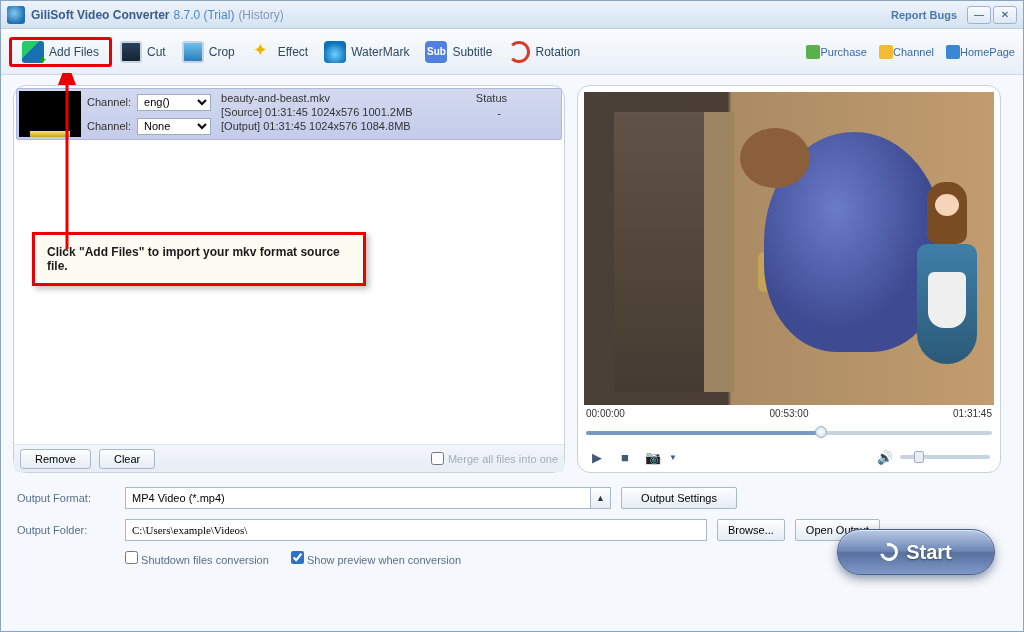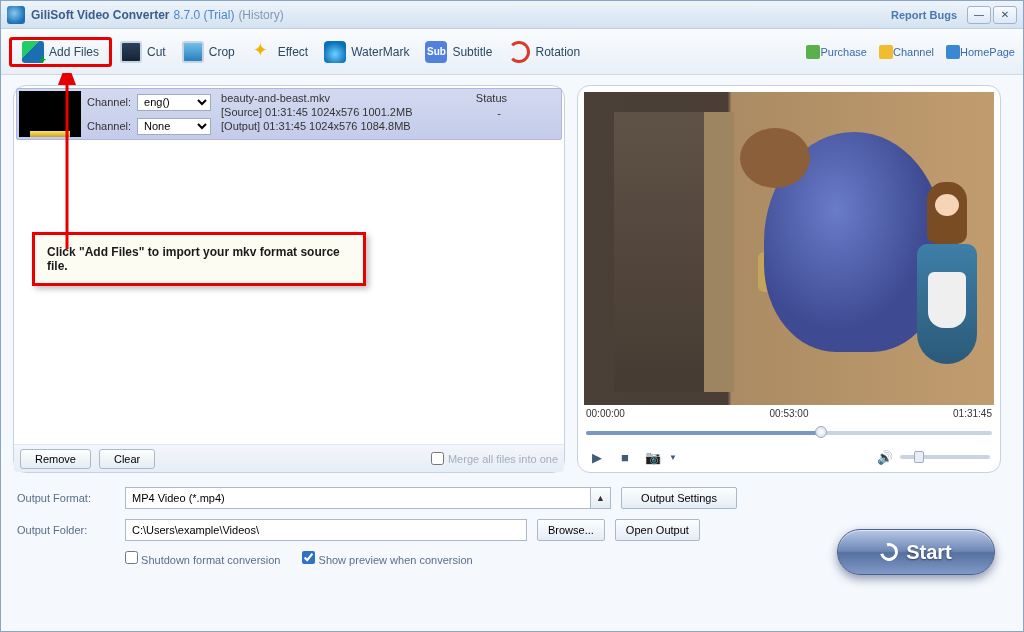--- a/index.html
+++ b/index.html
@@ -73,21 +73,21 @@
 .pcontrols .pbtn { width: 18px; height: 18px; display: inline-flex; align-items: center; justify-content: center; color: #445b77; cursor: pointer; font-size: 13px; }
 .vol { margin-left: auto; display: flex; align-items: center; gap: 6px; }
 .vol .vtrack { width: 90px; height: 4px; background: #c9d4e2; border-radius: 2px; position: relative; }
 .vol .vknob { position: absolute; left: 14px; top: -4px; width: 10px; height: 12px; background: #e9eef5; border: 1px solid #9cacc2; border-radius: 2px; }
 .bottom { padding: 14px 16px 8px 16px; }
 .row { display: flex; align-items: center; gap: 10px; margin-bottom: 10px; }
 .row label { width: 98px; font-size: 11px; color: #5a6f8a; }
 .combo, .tinput { height: 22px; border: 1px solid #a9b8cb; background: #fff; font-size: 11px; padding: 0 6px; }
 .combo { width: 486px; display: flex; align-items: center; position: relative; }
 .combo .dd { position: absolute; right: 0; top: 0; width: 20px; height: 100%; border-left: 1px solid #a9b8cb; display: flex; align-items: center; justify-content: center; font-size: 9px; color: #333; background: linear-gradient(#fdfefe,#e4ecf5); cursor: pointer; }
-.tinput { width: 402px; }
+.tinput { width: 582px; font-family: Liberation Serif, serif; }
 .smallbtn { height: 22px; padding: 0 10px; font-size: 11px; border: 1px solid #a9b8cb; background: linear-gradient(#fdfefe,#e4ecf5); border-radius: 2px; cursor: pointer; }
 .startbtn { position: absolute; right: 28px; bottom: 56px; width: 158px; height: 46px; border-radius: 23px; background: linear-gradient(#b9c9e7,#6d87b6 48%,#57719f 52%,#8099c8); border: 1px solid #4b608a; box-shadow: 0 4px 10px rgba(40,60,100,.5), inset 0 1px 0 rgba(255,255,255,.6); display: flex; align-items: center; justify-content: center; gap: 8px; color: #fff; font-size: 20px; font-weight: bold; text-shadow: 0 1px 2px rgba(0,0,0,.5); cursor: pointer; }
 .startbtn .sic { width: 18px; height: 18px; border: 3px solid #fff; border-radius: 50%; border-left-color: transparent; transform: rotate(30deg); }
 .checks { display: flex; gap: 22px; margin-left: 108px; font-size: 11px; color: #5a6f8a; align-items: center; }
 .checks input { accent-color: #2d72c6; }
 svg.arrow { position: absolute; left: 46px; top: 72px; }
 </style>
 </head>
 <body>
 
@@ -239,21 +239,21 @@
         </div>
       <button class="smallbtn" style="width:116px">Output Settings</button>
     </div>
     <div class="row">
       <label>Output Folder:</label>
       <input class="tinput" value="C:\Users\example\Videos\" style="">
       <button class="smallbtn">Browse...</button>
       <button class="smallbtn">Open Output</button>
     </div>
     <div class="checks">
-      <label><input type="checkbox" style=""> <span>Shutdown format conversion</span></label>
+      <label><input type="checkbox" style=""> <span>Shutdown files conversion</span></label>
       <label><input type="checkbox" checked="" style=""> <span>Show preview when conversion</span></label>
     </div>
   </div>
 
   <div class="startbtn">
     <span class="sic"></span>
     <span>Start</span>
   </div>
 </div>
 

